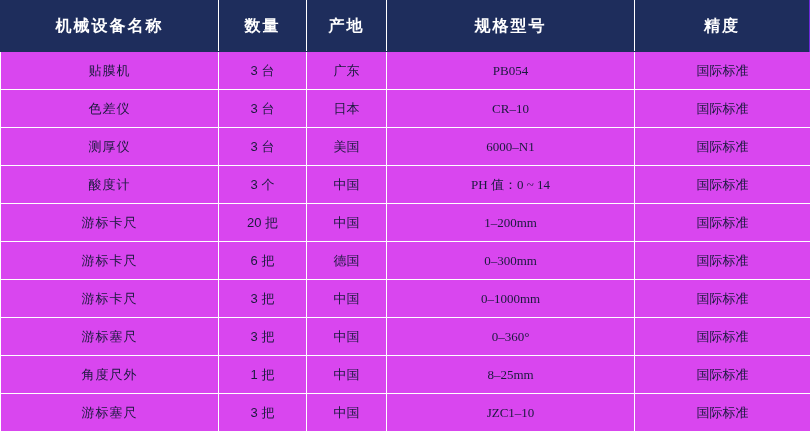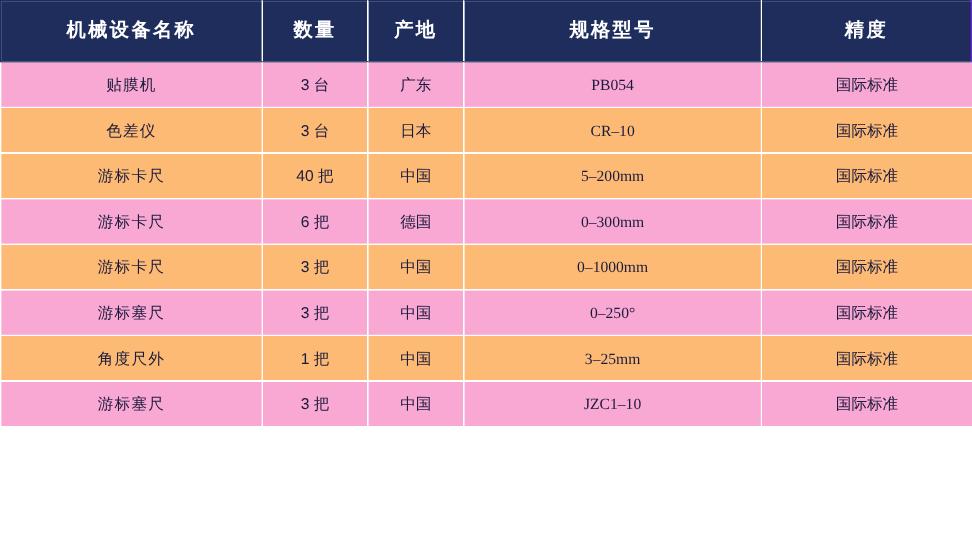--- a/index.html
+++ b/index.html
@@ -38,24 +38,24 @@
     font-weight: bold;
     height: 50px;
     line-height: 50px;
     border: 1px solid #1e2d5c;
     border-right: 1px solid #ffffff;
   }
   .equipment-table thead th:last-child {
     border-right: 3px solid #6d28d9;
   }
   .row-even td {
-    background: #f9a8d4;
+    background: #d946ef;
   }
   .row-odd td {
-    background: #fdba74;
+    background: #d946ef;
   }
   .col-name   { width: 218px; }
   .col-qty    { width: 88px; }
   .col-origin { width: 80px; }
   .col-spec   { width: 248px; }
   .col-acc    { width: 176px; }
   .cell-name {
     font-size: 13px;
     letter-spacing: 1px;
   }
@@ -100,52 +100,66 @@
       <td class="cell-acc">国际标准</td>
     </tr>
     <tr class="row-odd">
       <td class="cell-name">色差仪</td>
       <td class="cell-qty">3 台</td>
       <td class="cell-origin">日本</td>
       <td class="cell-spec">CR–10</td>
       <td class="cell-acc">国际标准</td>
     </tr>
     <tr class="row-odd">
+      <td class="cell-name">测厚仪</td>
+      <td class="cell-qty">3 台</td>
+      <td class="cell-origin">美国</td>
+      <td class="cell-spec">6000–N1</td>
+      <td class="cell-acc">国际标准</td>
+    </tr>
+    <tr class="row-even">
+      <td class="cell-name">酸度计</td>
+      <td class="cell-qty">3 个</td>
+      <td class="cell-origin">中国</td>
+      <td class="cell-spec">PH 值：0 ~ 14</td>
+      <td class="cell-acc">国际标准</td>
+    </tr>
+    <tr class="row-odd">
       <td class="cell-name">游标卡尺</td>
-      <td class="cell-qty">40 把</td>
+      <td class="cell-qty">20 把</td>
       <td class="cell-origin">中国</td>
-      <td class="cell-spec">5–200mm</td>
+      <td class="cell-spec">1–200mm</td>
       <td class="cell-acc">国际标准</td>
     </tr>
     <tr class="row-even">
       <td class="cell-name">游标卡尺</td>
       <td class="cell-qty">6 把</td>
       <td class="cell-origin">德国</td>
       <td class="cell-spec">0–300mm</td>
       <td class="cell-acc">国际标准</td>
     </tr>
     <tr class="row-odd">
       <td class="cell-name">游标卡尺</td>
       <td class="cell-qty">3 把</td>
       <td class="cell-origin">中国</td>
       <td class="cell-spec">0–1000mm</td>
       <td class="cell-acc">国际标准</td>
     </tr>
     <tr class="row-even">
       <td class="cell-name">游标塞尺</td>
       <td class="cell-qty">3 把</td>
       <td class="cell-origin">中国</td>
-      <td class="cell-spec">0–250°</td>
+      <td class="cell-spec">0–360°</td>
       <td class="cell-acc">国际标准</td>
     </tr>
     <tr class="row-odd">
       <td class="cell-name">角度尺外</td>
       <td class="cell-qty">1 把</td>
       <td class="cell-origin">中国</td>
-      <td class="cell-spec">3–25mm</td>
+      <td class="cell-spec">8–25mm</td>
       <td class="cell-acc">国际标准</td>
     </tr>
     <tr class="row-even">
       <td class="cell-name">游标塞尺</td>
       <td class="cell-qty">3 把</td>
       <td class="cell-origin">中国</td>
       <td class="cell-spec">JZC1–10</td>
       <td class="cell-acc">国际标准</td>
     </tr>
   </tbody>

